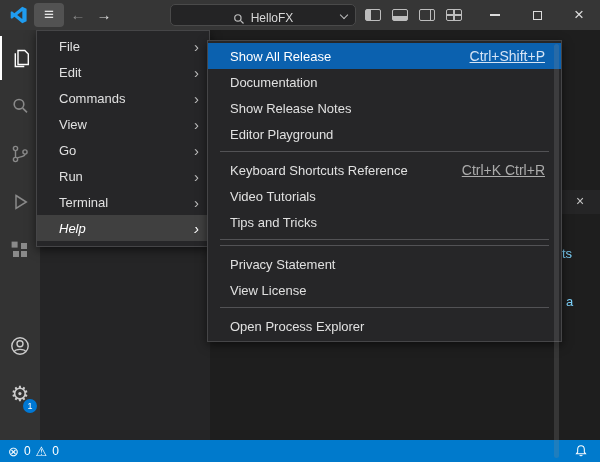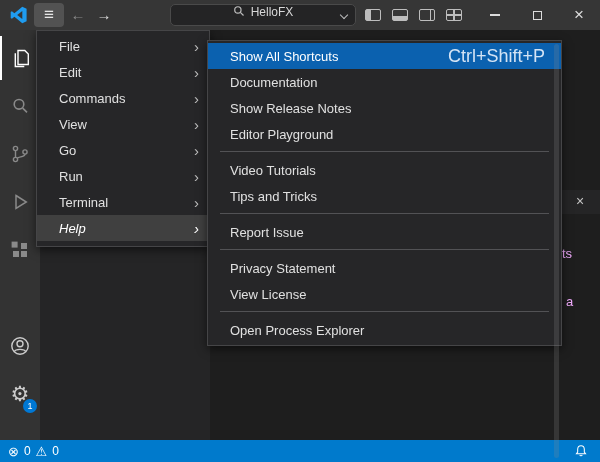--- a/index.html
+++ b/index.html
@@ -9,21 +9,21 @@
 
   
   .titlebar { position:absolute; top:0; left:0; right:0; height:30px; background:#363636; z-index:40; }
   .vsc-logo { position:absolute; left:10px; top:6px; width:18px; height:18px; }
   .hamburger-btn { position:absolute; left:34px; top:3px; width:30px; height:24px; border-radius:4px;
                    background:rgba(255,255,255,0.14); color:#e6e6e6; font-size:17px; line-height:24px; text-align:center; cursor:pointer; }
   .nav-arrow { position:absolute; top:0; height:30px; width:24px; text-align:center; line-height:29px; font-size:15px; }
   .nav-back { left:66px; color:#8a8a8a; }
   .nav-fwd  { left:92px; color:#dcdcdc; }
   .cmd-center { position:absolute; left:170px; top:4px; width:186px; height:22px; background:#242425;
-                border:1px solid #4a4a4a; border-radius:5px; display:flex; align-items:flex-start; justify-content:center;
+                border:1px solid #4a4a4a; border-radius:5px; display:flex; align-items:flex-end; justify-content:center;
                 gap:6px; color:#d8d8d8; font-size:12px; cursor:pointer; }
   .cmd-center .chev-down { position:absolute; right:8px; top:7px; width:6px; height:6px;
                 border-right:1.4px solid #bdbdbd; border-bottom:1.4px solid #bdbdbd; transform:rotate(45deg); }
   .layout-group { position:absolute; right:138px; top:0; height:30px; display:flex; align-items:center; gap:11px; }
   .lay { width:16px; height:12px; border:1.2px solid #bdbdbd; border-radius:2px; position:relative; cursor:pointer; }
   .lay-left::before   { content:""; position:absolute; left:0; top:0; bottom:0; width:5px; background:#bdbdbd; }
   .lay-bottom::before { content:""; position:absolute; left:0; right:0; bottom:0; height:4px; background:#bdbdbd; }
   .lay-right::before  { content:""; position:absolute; right:3px; top:0; bottom:0; width:1.2px; background:#bdbdbd; }
   .lay-grid::before   { content:""; position:absolute; left:6.4px; top:0; bottom:0; width:1.2px; background:#bdbdbd; }
   .lay-grid::after    { content:""; position:absolute; left:0; right:0; top:4.4px; height:1.2px; background:#bdbdbd; }
@@ -38,21 +38,21 @@
   .ab-item.active { border-left:2px solid #ffffff; }
   .ab-badge { position:absolute; right:3px; bottom:3px; min-width:14px; height:14px; border-radius:7px; background:#0078d4;
               color:#fff; font-size:9px; line-height:14px; text-align:center; }
   .gear-glyph { font-size:21px; color:#cccccc; }
 
   
   .sidebar { position:absolute; left:40px; top:30px; bottom:22px; width:170px; background:#252526; z-index:2; }
   .editor { position:absolute; left:210px; top:30px; right:0; bottom:22px; background:#1e1e1e; z-index:1; color:#d6d6d6; }
   .panel-strip { position:absolute; left:340px; right:0; top:160px; height:24px; background:#252526; }
   .editor-close { position:absolute; left:366px; top:163px; font-size:14px; color:#c5c5c5; cursor:pointer; }
-  .frag { position:absolute; font-size:13px; color:#f0abfc; }
+  .frag { position:absolute; font-size:13px; color:#7dd3fc; }
   .frag-1 { left:352px; top:216px; }
   .frag-2 { left:356px; top:264px; }
 
   
   .statusbar { position:absolute; left:0; right:0; bottom:0; height:22px; background:#007acc; z-index:10;
                display:flex; align-items:center; justify-content:space-between; color:#ffffff; font-size:12px; }
   .sb-left { display:flex; align-items:center; gap:5px; padding-left:8px; cursor:pointer; }
   .sb-left .sb-ico { font-size:13px; }
   .sb-right { padding-right:12px; display:flex; align-items:center; cursor:pointer; }
 
@@ -60,21 +60,21 @@
   .menu { position:absolute; left:36px; top:30px; width:174px; background:#262628; border:1px solid #454547;
           box-shadow:0 3px 9px rgba(0,0,0,0.55); z-index:25; padding:2px 0 5px; }
   .menu-item { height:26px; display:flex; align-items:center; padding:0 10px 0 22px; font-size:13px; color:#e0e0e0; cursor:pointer; }
   .menu-item .chev { margin-left:auto; color:#bdbdbd; font-size:15px; line-height:13px; }
   .menu-item.selected { background:#404040; color:#ffffff;font-style:italic; }
   .menu-item.selected .chev { color:#ffffff; }
 
   .submenu { position:absolute; left:207px; top:40px; width:355px; background:#262628; border:1px solid #454547;
              box-shadow:0 3px 9px rgba(0,0,0,0.55); z-index:30; padding:2px 0; }
   .sub-item { height:26px; display:flex; align-items:center; padding:0 16px 0 22px; font-size:13px; color:#e0e0e0; cursor:pointer; }
-  .sub-item .shortcut { margin-left:auto; color:#ababab; font-size:18px; }
+  .sub-item .shortcut { margin-left:auto; color:#ababab; font-size:14px;text-decoration:underline; }
   .sub-item.selected { background:#0b61af; color:#ffffff; }
   .sub-item.selected .shortcut { color:#d5e4f5; }
   .separator { height:1px; background:#525255; margin:4px 12px 5px; }
   .submenu-scroll { position:absolute; right:2px; top:3px; width:5px; height:414px; background:rgba(140,140,140,0.22); border-radius:3px; }
 </style>
 </head>
 <body>
 
 <div class="screen">
 
@@ -216,43 +216,44 @@
       <span class="chev">›</span>
     </div>
     <div class="menu-item selected">
       <span>Help</span>
       <span class="chev">›</span>
     </div>
   </div>
 
   <div class="submenu">
     <div class="sub-item selected">
-      <span>Show All Shortcuts</span>
+      <span>Show All Release</span>
       <span class="shortcut">Ctrl+Shift+P</span>
     </div>
     <div class="sub-item">
       <span>Documentation</span>
     </div>
     <div class="sub-item">
       <span>Show Release Notes</span>
     </div>
     <div class="sub-item">
       <span>Editor Playground</span>
     </div>
     <div class="separator"></div>
     <div class="sub-item">
+      <span>Keyboard Shortcuts Reference</span>
+      <span class="shortcut">Ctrl+K Ctrl+R</span>
+    </div>
+    <div class="sub-item">
       <span>Video Tutorials</span>
     </div>
     <div class="sub-item">
       <span>Tips and Tricks</span>
     </div>
     <div class="separator"></div>
-    <div class="sub-item">
-      <span>Report Issue</span>
-    </div>
     <div class="separator"></div>
     <div class="sub-item">
       <span>Privacy Statement</span>
     </div>
     <div class="sub-item">
       <span>View License</span>
     </div>
     <div class="separator"></div>
     <div class="sub-item">
       <span>Open Process Explorer</span>

